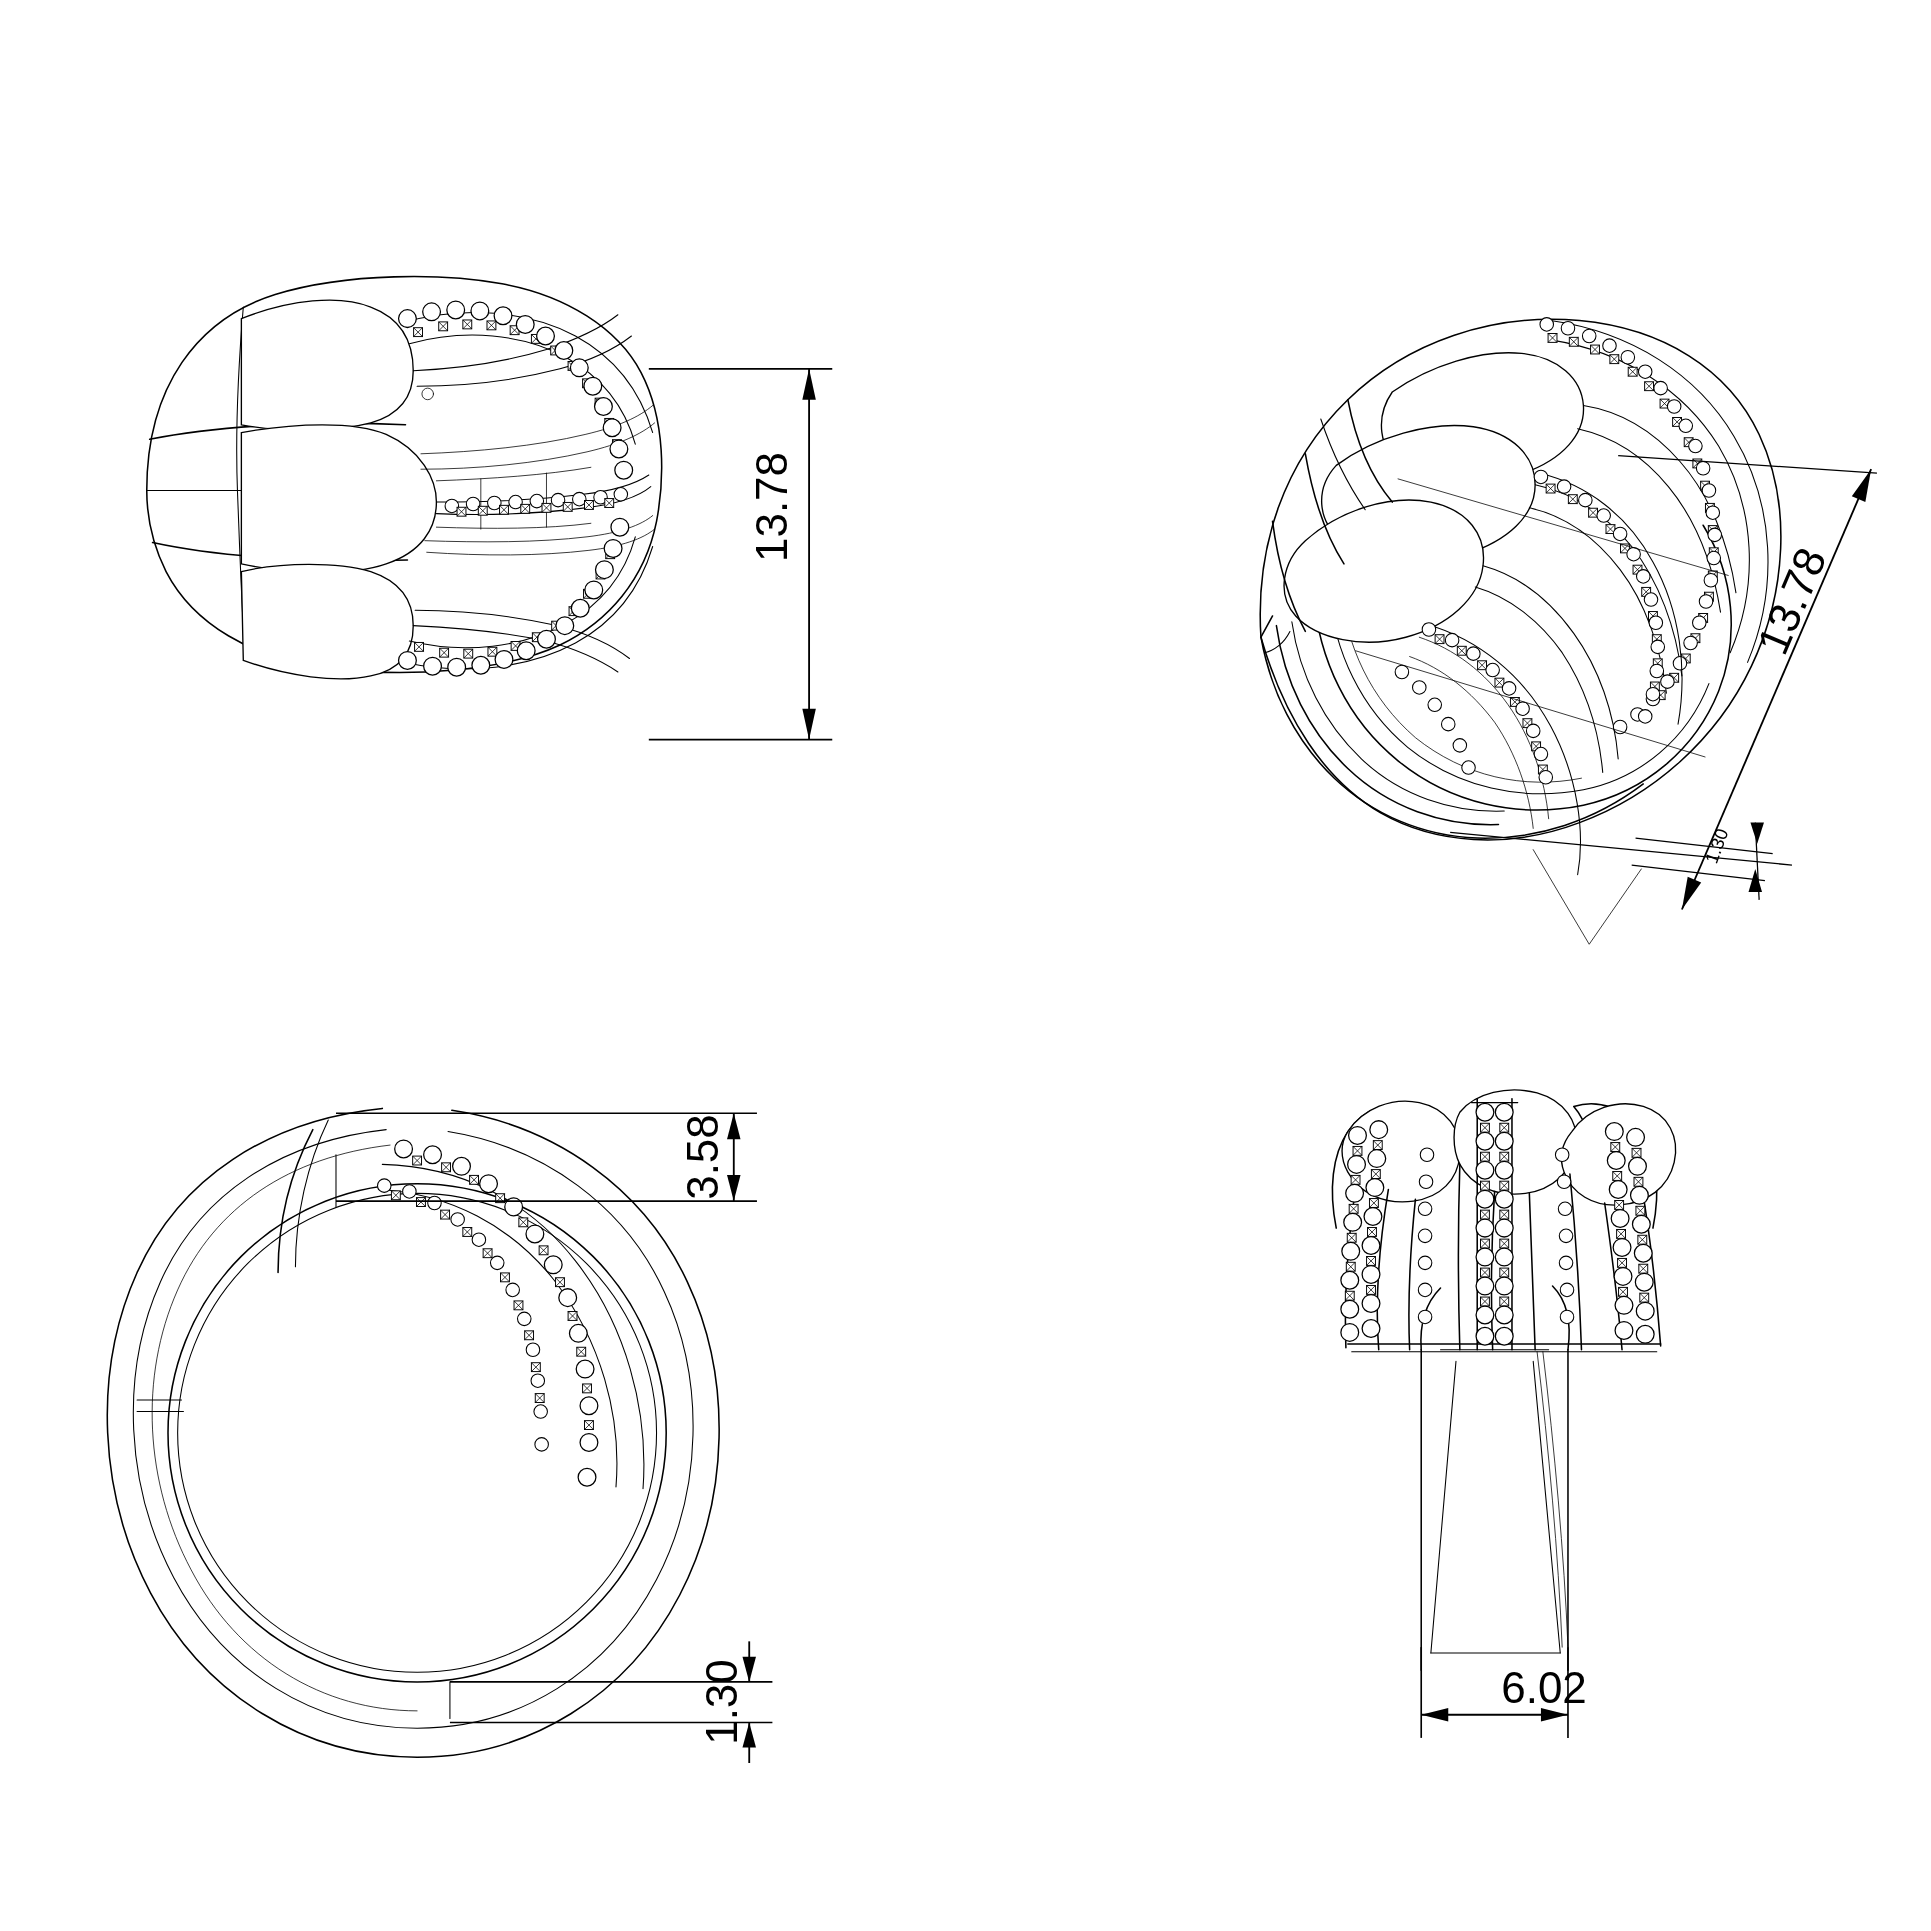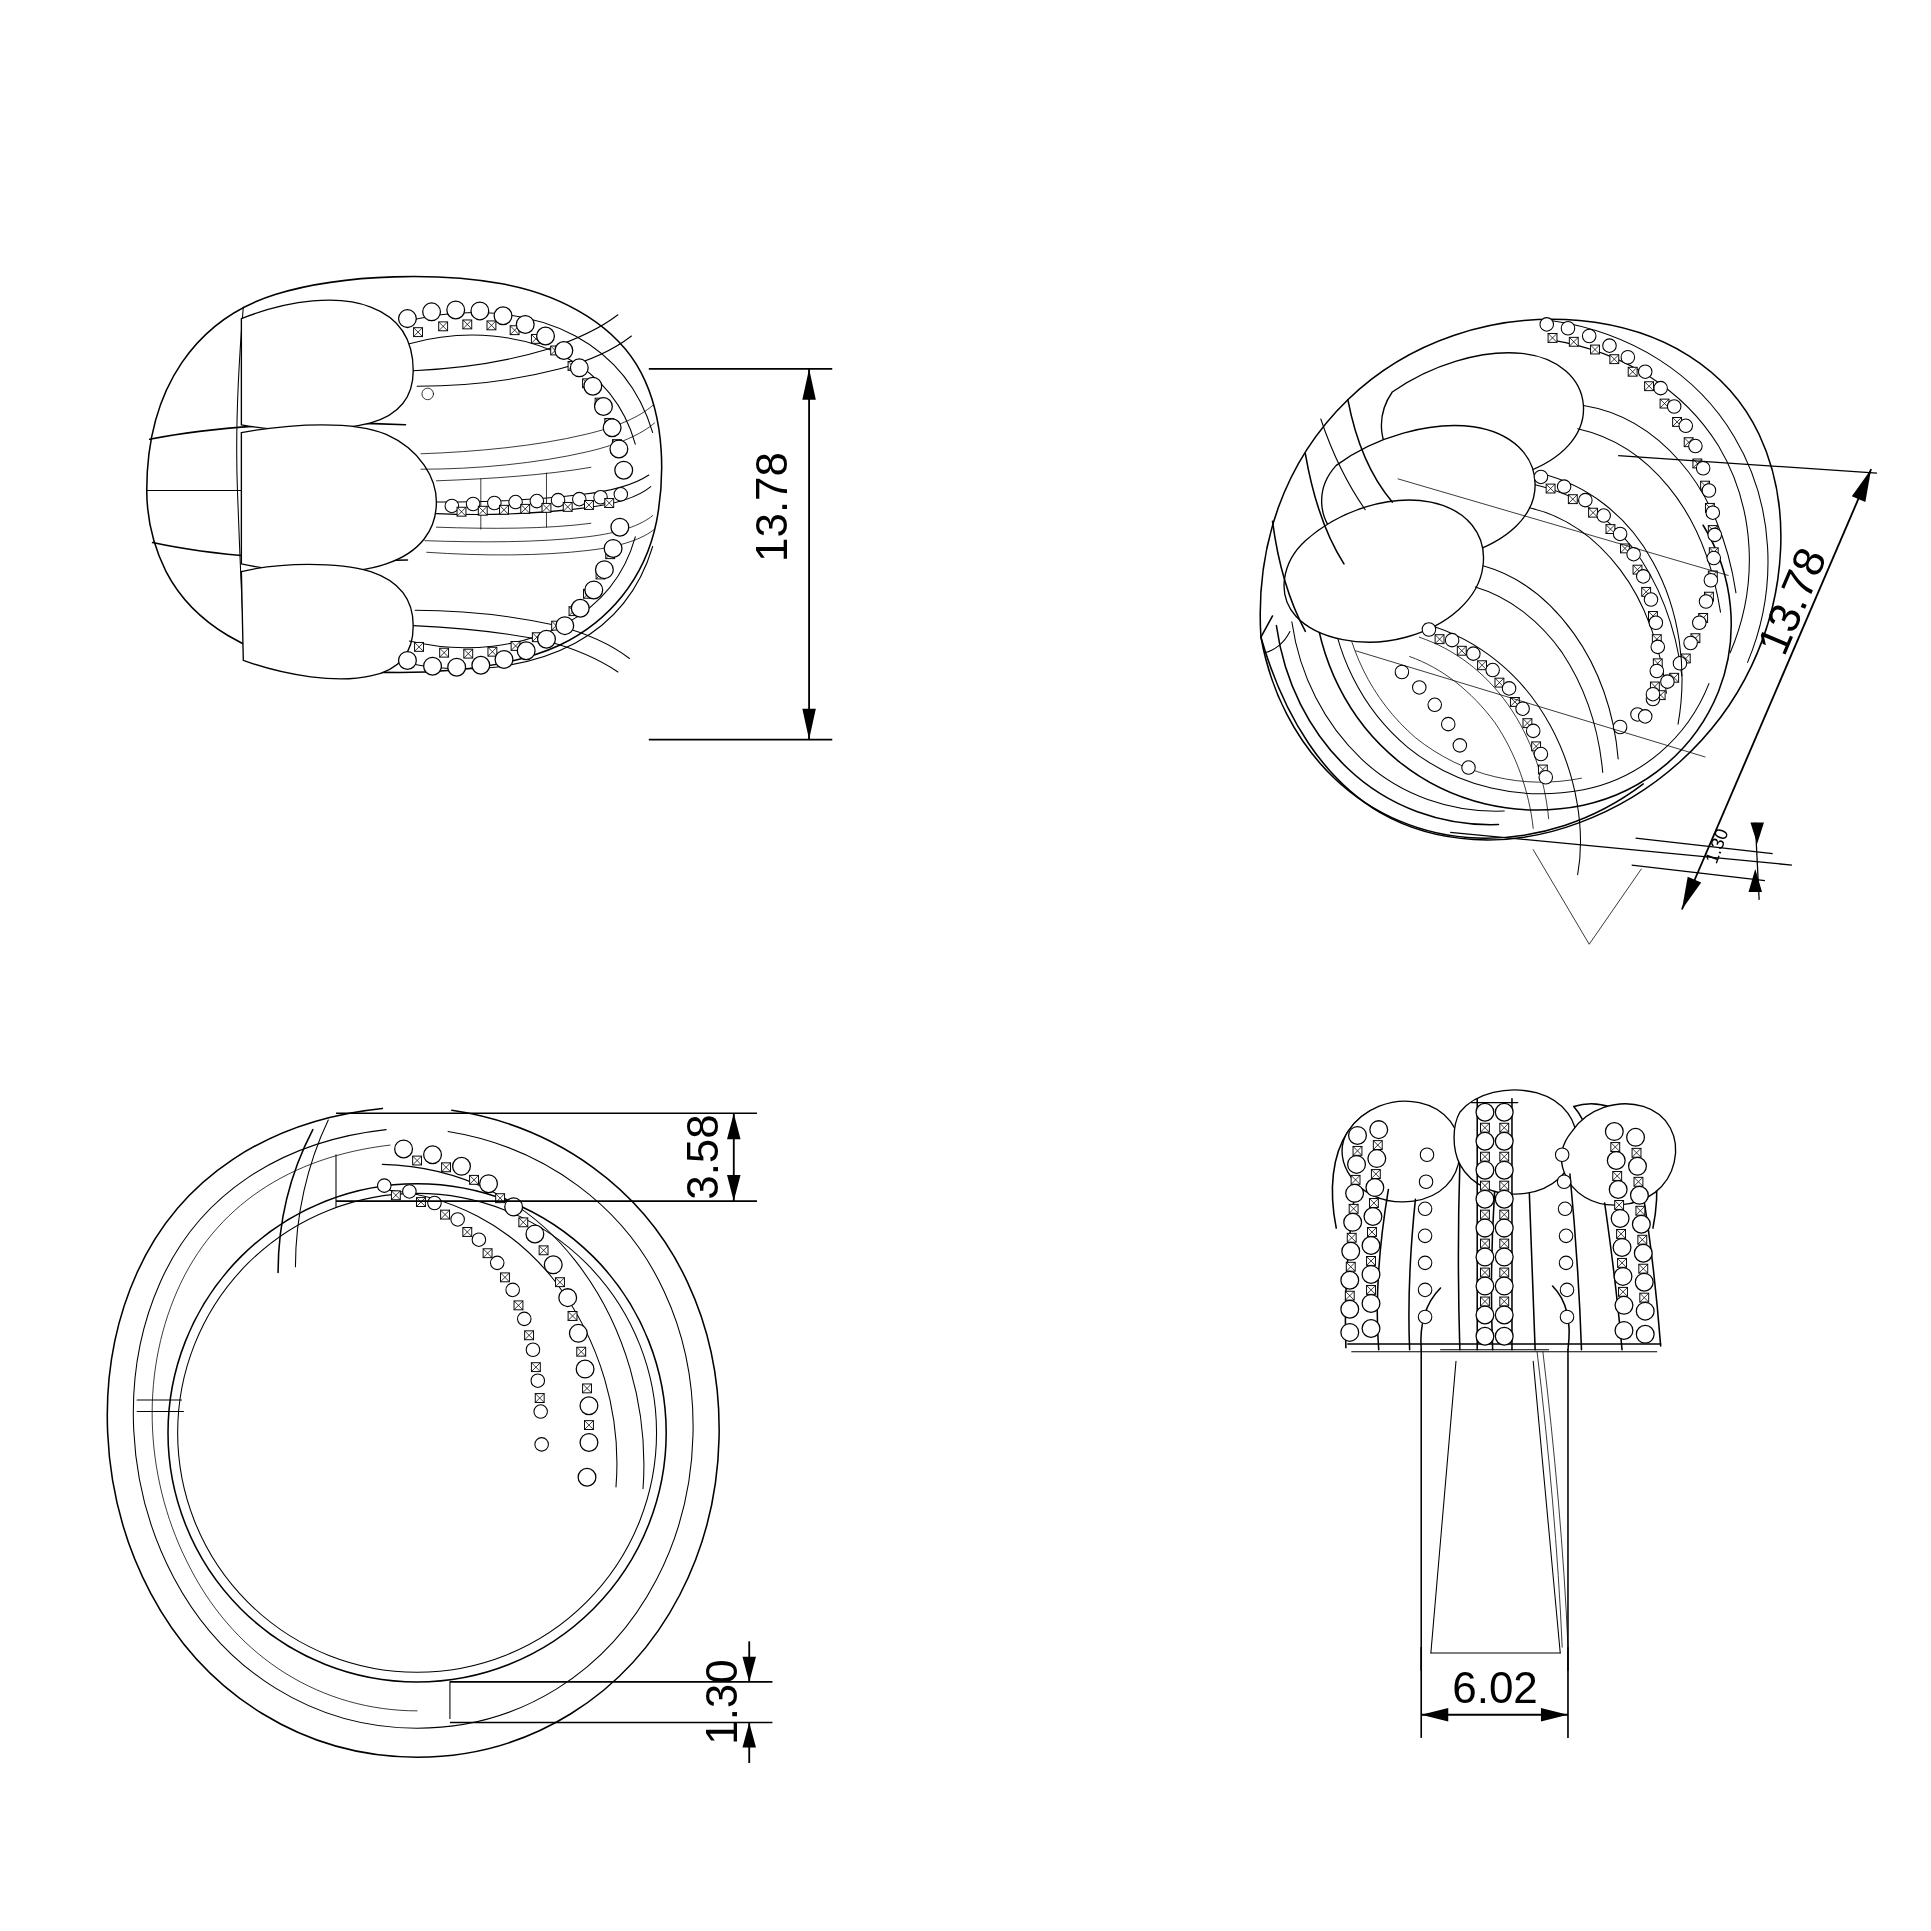--- a/index.html
+++ b/index.html
@@ -703,16 +703,16 @@
   <div class="dimtext" style="left:772px;top:507px;font-size:44px;transform:translate(-50%,-50%) rotate(-90deg);">13.78</div>
 
   <div class="dimtext" style="left:1792px;top:601px;font-size:44px;transform:translate(-50%,-50%) rotate(-67deg);">13.78</div>
 
   <div class="dimtext" style="left:1717px;top:846px;font-size:18.3px;transform:translate(-50%,-50%) rotate(-70deg);">1.30</div>
 
   <div class="dimtext" style="left:703px;top:1157px;font-size:44px;transform:translate(-50%,-50%) rotate(-90deg);">3.58</div>
 
   <div class="dimtext" style="left:722px;top:1702px;font-size:44px;transform:translate(-50%,-50%) rotate(-90deg);">1.30</div>
 
-  <div class="dimtext" style="left:1495px;top:1688px;font-size:44px;transform:translate(-50%,-50%);">6.02</div>
+  <div class="dimtext" style="left:1544px;top:1688px;font-size:44px;transform:translate(-50%,-50%);">6.02</div>
 
 </div>
 
 
 </body></html>

